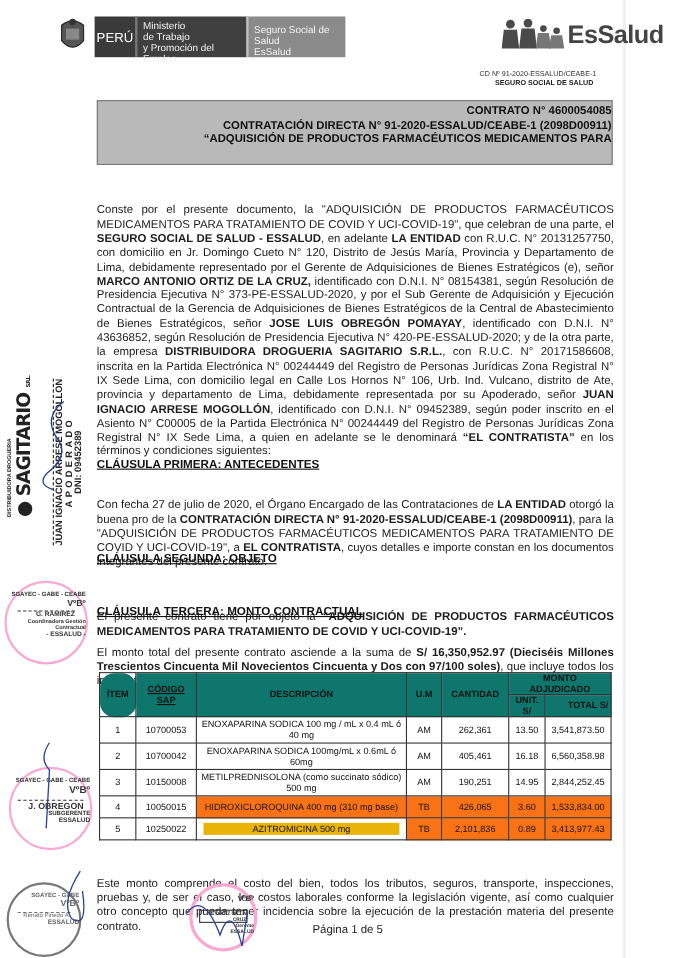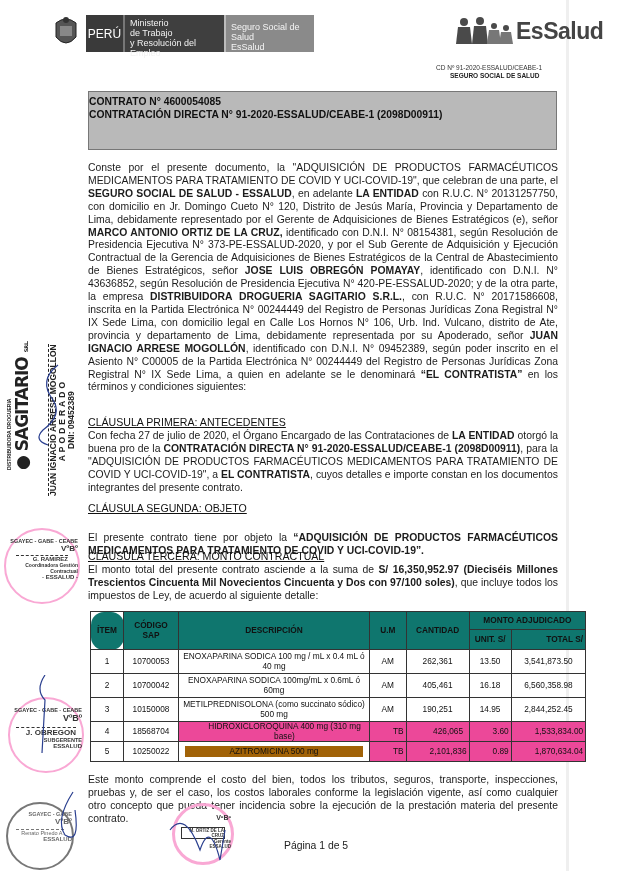--- a/index.html
+++ b/index.html
@@ -12,35 +12,35 @@
   .peru { background: #3a3a3a; color: #fff; font-size: 12px; width: 37px; display: flex; align-items: center; justify-content: center; margin-left: 32px; }
   .mintra { background: #3f3f3f; color: #f2f2f2; font-size: 9px; line-height: 10px; width: 101px; padding: 3px 5px; border-left: 2px solid #777; box-sizing: border-box; }
   .essalud-box { background: #8a8a8a; color: #f5f5f5; font-size: 9px; line-height: 10px; width: 90px; padding: 7px 5px; border-left: 2px solid #bbb; box-sizing: border-box; }
 
   .logo { position: absolute; top: 17px; left: 456px; display: flex; align-items: flex-end; }
   .logo-text { font-weight: bold; font-size: 23px; color: #444; letter-spacing: -0.5px; margin-left: 2px; }
   .cd-ref { position: absolute; top: 64px; left: 436px; font-size: 6.5px; color: #333; }
   .seg-soc { position: absolute; top: 72px; left: 450px; font-size: 6.5px; font-weight: bold; color: #222; }
 
   
-  .title-box { position: absolute; top: 91px; left: 88px; width: 469px; height: 59px; background: #b9b9b9; border: 1px solid #777; box-sizing: border-box; text-align: left; font-weight: bold; font-size: 10.3px; line-height: 12.5px; padding-top: 4px; color: #111; }
-
-  
-  .para { position: absolute; left: 88px; width: 470px; font-size: 10.4px; line-height: 12.9px; text-align: justify; color: #1c1c1c; }
+  .title-box { position: absolute; top: 91px; left: 88px; width: 469px; height: 59px; background: #b9b9b9; border: 1px solid #777; box-sizing: border-box; text-align: right; font-weight: bold; font-size: 10.3px; line-height: 12.5px; padding-top: 4px; color: #111; }
+
+  
+  .para { position: absolute; left: 88px; width: 470px; font-size: 10.4px; line-height: 12.9px; text-align: justify; color: #1c1c1c; margin-top: 24px; }
   .para b { font-weight: bold; }
-  .clause-h { position: absolute; left: 88px; font-size: 10.6px; font-weight: normal; text-decoration: underline; color: #111; }
+  .clause-h { position: absolute; left: 88px; font-size: 10.6px; font-weight: bold; text-decoration: underline; color: #111; }
 
   
   .tbl { position: absolute; top: 611px; left: 90px; border-collapse: collapse; font-size: 8.3px; color: #111; }
   .tbl th, .tbl td { border: 1px solid #333; text-align: center; padding: 0 2px; }
   .tbl th { background: #0f766e; font-weight: bold; line-height: 9.5px; }
   .tbl td { height: 23px; line-height: 9.5px; }
-  .tbl tr.hl td.yel { background: #ec4899; padding-left: 23px; }
+  .tbl tr.hl td.yel { background: #f97316; }
   .tbl tr.hl td { height: 19px; }
-  .yel-inner { background: #a16207; display: inline-block; padding: 1px 4px; }
+  .yel-inner { background: #eab308; display: inline-block; padding: 1px 4px; }
 
   
   .stamp { position: absolute; border: 2px solid #f9a8d4; border-radius: 50%; font-size: 6px; font-weight: bold; text-align: right; color: #333; box-sizing: border-box; }
   .side-stamp { position: absolute; transform: rotate(-90deg); transform-origin: left top; font-weight: bold; color: #222; white-space: nowrap; }
   .page-num { position: absolute; top: 840px; left: 284px; font-size: 10.4px; color: #222; }
   .rule { position: absolute; left: 566px; top: 0; width: 3px; height: 871px; background: #efefef; }
 </style>
 </head>
 <body>
 
@@ -49,21 +49,21 @@
 <svg class="crest" viewBox="0 0 28 36">
   <path d="M4 8 Q14 0 24 8 L24 22 Q14 34 4 22 Z" fill="#555" stroke="#222" stroke-width="1"></path>
   <rect x="8" y="11" width="12" height="10" fill="#888"></rect>
   <circle cx="14" cy="5" r="3" fill="#333"></circle>
 </svg>
 <div class="hdr-band">
   <div class="peru">PERÚ</div>
   <div class="mintra">
     <div>Ministerio</div>
     <div>de Trabajo</div>
-    <div>y Resolución del Empleo</div>
+    <div>y Promoción del Empleo</div>
   </div>
   <div class="essalud-box">
     <div>Seguro Social de Salud</div>
     <div>EsSalud</div>
   </div>
 </div>
 
 <div class="logo">
   <svg width="58" height="28" viewBox="0 0 58 28">
     <g fill="#4a4a4a">
@@ -78,38 +78,39 @@
     </g>
   </svg>
   <span class="logo-text">EsSalud</span>
 </div>
 <div class="cd-ref">CD Nº 91-2020-ESSALUD/CEABE-1</div>
 <div class="seg-soc">SEGURO SOCIAL DE SALUD</div>
 
 <div class="title-box">
   <div>CONTRATO N° 4600054085</div>
   <div>CONTRATACIÓN DIRECTA N° 91-2020-ESSALUD/CEABE-1 (2098D00911)</div>
+  <div>“ADQUISICIÓN DE PRODUCTOS FARMACÉUTICOS MEDICAMENTOS PARA</div>
 </div>
 
 <div class="para" style="top:162px;"><span>Conste por el presente documento, la "ADQUISICIÓN DE PRODUCTOS FARMACÉUTICOS MEDICAMENTOS PARA TRATAMIENTO DE COVID Y UCI-COVID-19", que celebran de una parte, el </span><b>SEGURO SOCIAL DE SALUD - ESSALUD</b><span>, en adelante </span><b>LA ENTIDAD</b><span> con R.U.C. N° 20131257750, con domicilio en Jr. Domingo Cueto N° 120, Distrito de Jesús María, Provincia y Departamento de Lima, debidamente representado por el Gerente de Adquisiciones de Bienes Estratégicos (e), señor </span><b>MARCO ANTONIO ORTIZ DE LA CRUZ,</b><span> identificado con D.N.I. N° 08154381, según Resolución de Presidencia Ejecutiva N° 373-PE-ESSALUD-2020, y por el Sub Gerente de Adquisición y Ejecución Contractual de la Gerencia de Adquisiciones de Bienes Estratégicos de la Central de Abastecimiento de Bienes Estratégicos, señor </span><b>JOSE LUIS OBREGÓN POMAYAY</b><span>, identificado con D.N.I. N° 43636852, según Resolución de Presidencia Ejecutiva N° 420-PE-ESSALUD-2020; y de la otra parte, la empresa </span><b>DISTRIBUIDORA DROGUERIA SAGITARIO S.R.L.</b><span>, con R.U.C. N° 20171586608, inscrita en la Partida Electrónica N° 00244449 del Registro de Personas Jurídicas Zona Registral N° IX Sede Lima, con domicilio legal en Calle Los Hornos N° 106, Urb. Ind. Vulcano, distrito de Ate, provincia y departamento de Lima, debidamente representada por su Apoderado, señor </span><b>JUAN IGNACIO ARRESE MOGOLLÓN</b><span>, identificado con D.N.I. N° 09452389, según poder inscrito en el Asiento N° C00005 de la Partida Electrónica N° 00244449 del Registro de Personas Jurídicas Zona Registral N° IX Sede Lima, a quien en adelante se le denominará </span><b>“EL CONTRATISTA”</b><span> en los términos y condiciones siguientes:</span></div>
 
 <div class="clause-h" style="top:416px;">CLÁUSULA PRIMERA: ANTECEDENTES</div>
 <div class="para" style="top:430px;"><span>Con fecha 27 de julio de 2020, el Órgano Encargado de las Contrataciones de </span><b>LA ENTIDAD</b><span> otorgó la buena pro de la </span><b>CONTRATACIÓN DIRECTA N° 91-2020-ESSALUD/CEABE-1 (2098D00911)</b><span>, para la "ADQUISICIÓN DE PRODUCTOS FARMACÉUTICOS MEDICAMENTOS PARA TRATAMIENTO DE COVID Y UCI-COVID-19", a </span><b>EL CONTRATISTA</b><span>, cuyos detalles e importe constan en los documentos integrantes del presente contrato.</span></div>
 
 <div class="clause-h" style="top:502px;">CLÁUSULA SEGUNDA: OBJETO</div>
 <div class="para" style="top:532px;"><span>El presente contrato tiene por objeto la </span><b>“ADQUISICIÓN DE PRODUCTOS FARMACÉUTICOS MEDICAMENTOS PARA TRATAMIENTO DE COVID Y UCI-COVID-19”.</b></div>
 
 <div class="clause-h" style="top:550px;">CLÁUSULA TERCERA: MONTO CONTRACTUAL</div>
 <div class="para" style="top:564px;"><span>El monto total del presente contrato asciende a la suma de </span><b>S/ 16,350,952.97 (Dieciséis Millones Trescientos Cincuenta Mil Novecientos Cincuenta y Dos con 97/100 soles)</b><span>, que incluye todos los impuestos de Ley, de acuerdo al siguiente detalle:</span></div>
 
 <table class="tbl">
   <thead>
     <tr>
       <th rowspan="2" style="width:28px;height:18px;border-radius:13px;">ÍTEM</th>
-      <th rowspan="2" style="width:50px;">CÓDIGO SAP</th>
+      <th rowspan="2" style="width:50px;text-decoration:underline;">CÓDIGO SAP</th>
       <th rowspan="2" style="width:186px;">DESCRIPCIÓN</th>
       <th rowspan="2" style="width:27px;margin-top:16px;">U.M</th>
       <th rowspan="2" style="width:56px;">CANTIDAD</th>
       <th colspan="2" style="height:17px;">MONTO ADJUDICADO</th>
     </tr>
     <tr>
       <th style="width:28px;height:19px;">UNIT. S/</th>
       <th style="width:55px;text-align:right;">TOTAL S/</th>
     </tr>
   </thead>
@@ -136,35 +137,35 @@
         <td>3</td>
         <td>10150008</td>
         <td>METILPREDNISOLONA (como succinato sódico) 500 mg</td>
         <td>AM</td>
         <td>190,251</td>
         <td>14.95</td>
         <td>2,844,252.45</td>
       </tr>
       <tr class="hl">
         <td>4</td>
-        <td>18568704</td>
+        <td>10050015</td>
         <td class="yel">HIDROXICLOROQUINA 400 mg (310 mg base)</td>
         <td class="yel">TB</td>
         <td class="yel">426,065</td>
         <td class="yel">3.60</td>
         <td class="yel">1,533,834.00</td>
       </tr>
       <tr class="hl">
         <td>5</td>
         <td>10250022</td>
         <td><span class="yel-inner" style="width: 170px;">AZITROMICINA 500 mg</span></td>
         <td class="yel">TB</td>
         <td class="yel">2,101,836</td>
         <td class="yel">0.89</td>
-        <td class="yel">1,870,634.04</td>
+        <td class="yel">3,413,977.43</td>
       </tr>
     </tbody>
 </table>
 
 <div class="para" style="top:774px;">Este monto comprende el costo del bien, todos los tributos, seguros, transporte, inspecciones, pruebas y, de ser el caso, los costos laborales conforme la legislación vigente, así como cualquier otro concepto que pueda tener incidencia sobre la ejecución de la prestación materia del presente contrato.</div>
 <div class="page-num">Página 1 de 5</div>
 
 <div class="side-stamp" style="left:6px;top:470px;">
   <div style="font-size:5px;">DISTRIBUIDORA DROGUERIA</div>
   <div style="font-size:17px;font-family:'DejaVu Sans',sans-serif;letter-spacing:-1px;"><span>●</span> <span>SAGITARIO</span> <span style="font-size:5px;">S.R.L.</span></div>

